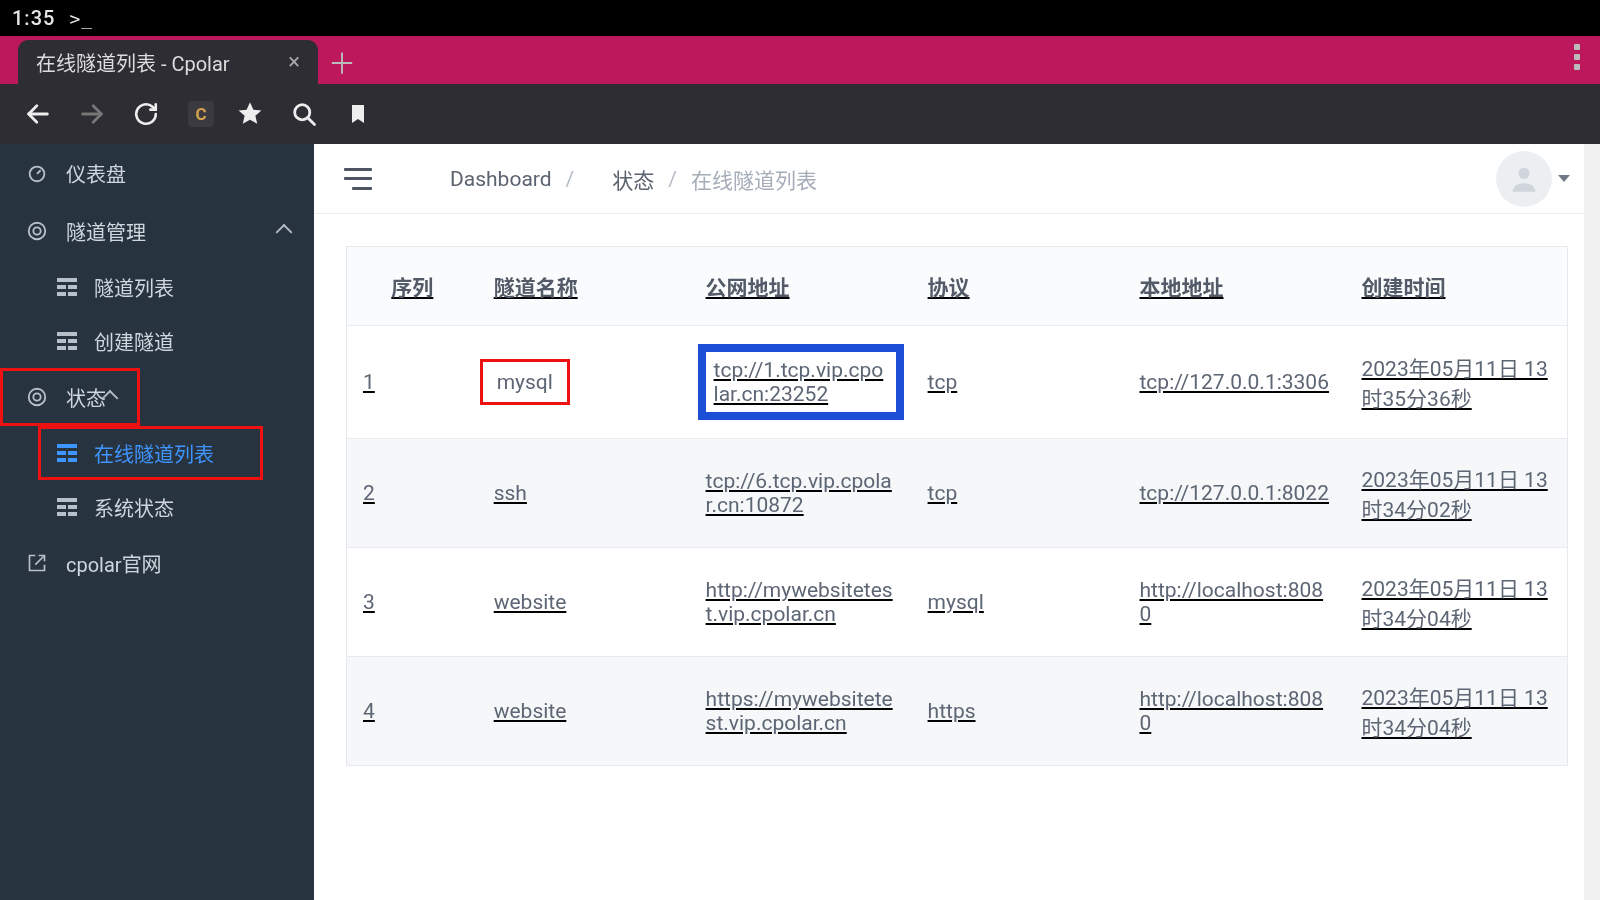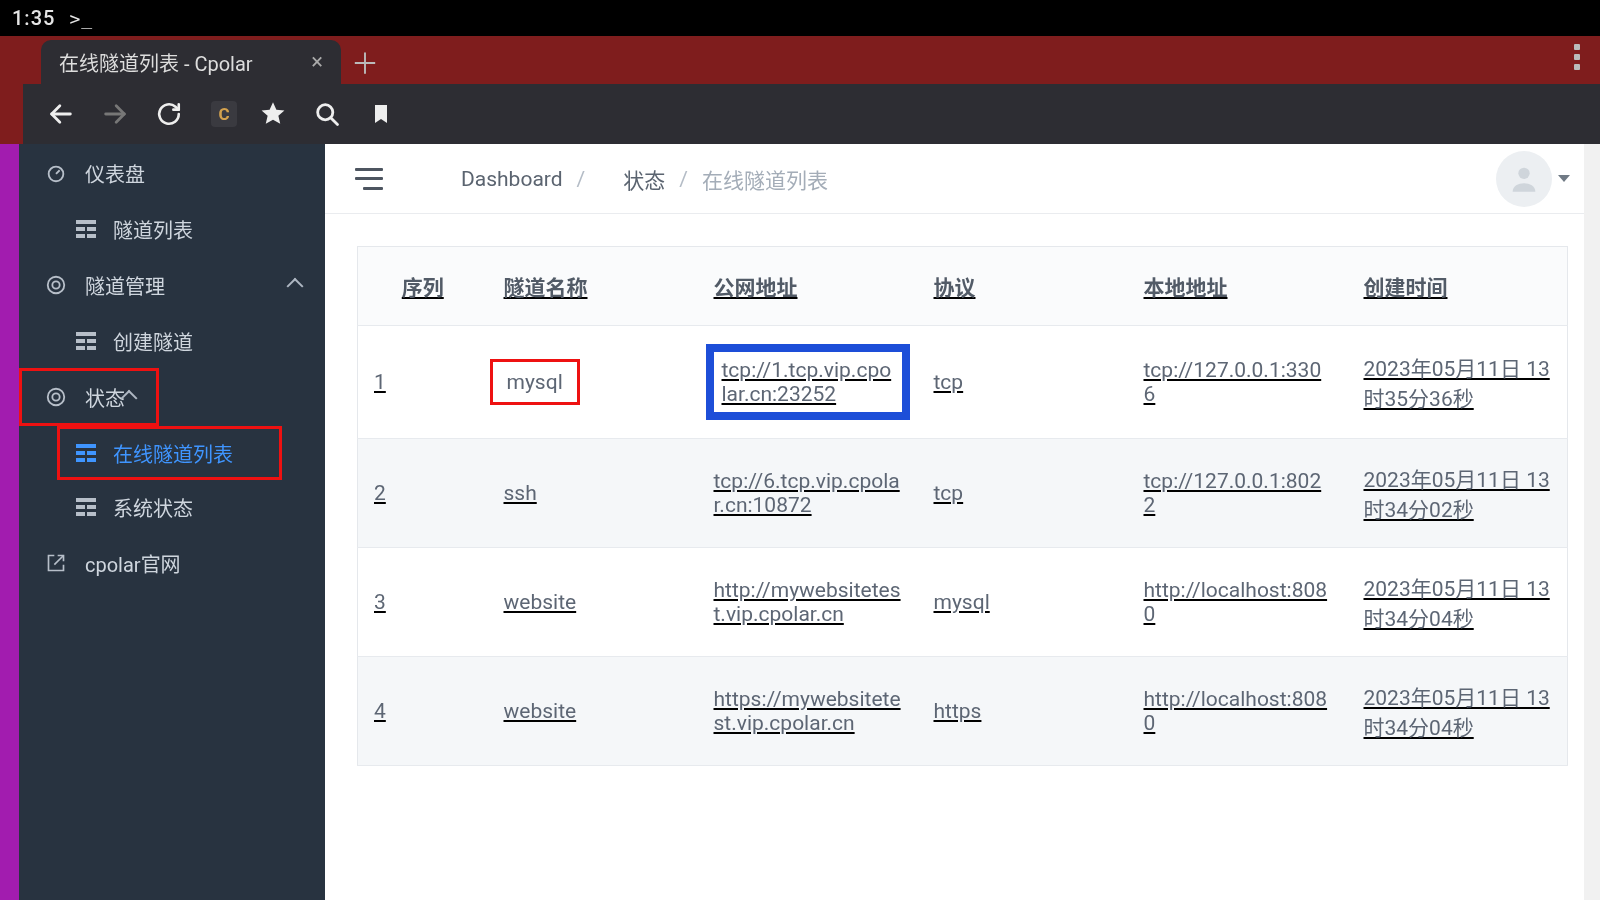--- a/index.html
+++ b/index.html
@@ -1,36 +1,36 @@
 <!DOCTYPE html>
 <html><head>
 <meta charset="utf-8">
 <style>
   * { box-sizing: border-box; margin: 0; padding: 0; }
   html, body { width: 1600px; height: 900px; font-family: -apple-system, "Segoe UI", Roboto, "Helvetica Neue", Arial, "Noto Sans CJK SC", sans-serif; overflow: hidden; background: #000; }
   
   .system-bar { height: 36px; background: #000; color: #e5e5e5; display: flex; align-items: center; padding: 0 12px; font-size: 20px; font-weight: 500; letter-spacing: 1px; }
   .system-bar .cursor { margin-left: 14px; font-family: monospace; font-size: 18px; }
   
-  .browser-chrome { background: #7f1d1d; padding-left: 23px; }
+  .browser-chrome { background: #be185d; }
   .tabstrip { height: 48px; display: flex; align-items: flex-end; padding: 0 8px 0 18px; position: relative; }
   .tab { background: #2d2d33; color: #ddd; height: 44px; border-radius: 10px 10px 0 0; padding: 0 12px 0 18px; display: flex; align-items: center; gap: 24px; font-size: 20px; min-width: 300px; }
   .tab .tab-title { flex: 1; white-space: nowrap; overflow: hidden; text-overflow: ellipsis; }
   .tab .close { color: #aaa; font-size: 22px; line-height: 1; padding: 4px 6px; cursor: pointer; }
   .newtab { width: 48px; height: 44px; display: flex; align-items: center; justify-content: center; color: #bbb; font-size: 28px; }
   .kebab { position: absolute; right: 20px; top: 8px; display: flex; flex-direction: column; gap: 4px; }
   .kebab span { width: 6px; height: 6px; background: #bbb; border-radius: 1px; }
   .addr-bar { height: 60px; background: #2d2d33; display: flex; align-items: center; padding: 0 20px; gap: 18px; color: #e0e0e0; }
   .nav-ico { width: 36px; height: 36px; display: flex; align-items: center; justify-content: center; color: #eee; }
   .nav-ico.dim { color: #777; }
   .favicon { width: 26px; height: 26px; background: #3a3a40; border-radius: 4px; display: flex; align-items: center; justify-content: center; color: #d4a24e; font-weight: bold; font-size: 17px; margin-left: 6px; }
   .url-text { flex: 1; font-size: 24px; color: #eee; letter-spacing: .3px; }
   .addr-right { display: flex; gap: 18px; align-items: center; }
   
-  .page { display: flex; height: calc(900px - 36px - 48px - 60px); background: #a21caf; position: relative; padding-left: 19px; }
+  .page { display: flex; height: calc(900px - 36px - 48px - 60px); background: #404040; position: relative; }
   
   .sidebar { width: 314px; background: #283340; color: #cfd6de; display: flex; flex-direction: column; font-size: 20px; }
   .side-item { display: flex; align-items: center; gap: 18px; padding: 0 26px; height: 58px; cursor: pointer; position: relative; }
   .side-item.sub { padding-left: 56px; height: 54px; gap: 16px; }
   .side-item .ico { width: 22px; height: 22px; display: flex; align-items: center; justify-content: center; }
   .side-item.expandable::after { content: ""; position: absolute; right: 24px; top: 50%; width: 10px; height: 10px; border-right: 2px solid #aeb7c2; border-bottom: 2px solid #aeb7c2; transform: translateY(-70%) rotate(45deg); }
   .side-item.expanded::after { transform: translateY(-40%) rotate(-135deg); }
   .side-item.selected { color: #3f95ff; }
   .side-item.selected .grid-ico rect { fill: #3f95ff; }
   .hl-red { outline: 3px solid #e11; outline-offset: -3px; }
@@ -140,40 +140,40 @@
     <div class="side-item">
       <span class="ico">
         <svg width="22" height="22" viewBox="0 0 24 24" fill="none" stroke="#b7bfc9" stroke-width="2">
             <circle cx="12" cy="13" r="8"></circle>
             <path d="M12 13l4-4"></path>
           </svg>
       </span>
       <span>仪表盘</span>
     </div>
 
+    <div class="side-item expandable expanded">
+      <span class="ico">
+        <svg width="22" height="22" viewBox="0 0 24 24" fill="none" stroke="#b7bfc9" stroke-width="2">
+            <circle cx="12" cy="12" r="9"></circle>
+            <circle cx="12" cy="12" r="4"></circle>
+          </svg>
+      </span>
+      <span>隧道管理</span>
+    </div>
     <div class="side-item sub">
       <span class="ico">
         <svg class="grid-ico" width="20" height="18" viewBox="0 0 20 18">
             <rect x="0" y="0" width="20" height="4"></rect>
             <rect x="0" y="7" width="9" height="4"></rect>
             <rect x="11" y="7" width="9" height="4"></rect>
             <rect x="0" y="14" width="9" height="4"></rect>
             <rect x="11" y="14" width="9" height="4"></rect>
           </svg>
       </span>
       <span>隧道列表</span>
-    </div>
-    <div class="side-item expandable expanded">
-      <span class="ico">
-        <svg width="22" height="22" viewBox="0 0 24 24" fill="none" stroke="#b7bfc9" stroke-width="2">
-            <circle cx="12" cy="12" r="9"></circle>
-            <circle cx="12" cy="12" r="4"></circle>
-          </svg>
-      </span>
-      <span>隧道管理</span>
     </div>
     <div class="side-item sub">
       <span class="ico">
         <svg class="grid-ico" width="20" height="18" viewBox="0 0 20 18">
             <rect x="0" y="0" width="20" height="4"></rect>
             <rect x="0" y="7" width="9" height="4"></rect>
             <rect x="11" y="7" width="9" height="4"></rect>
             <rect x="0" y="14" width="9" height="4"></rect>
             <rect x="11" y="14" width="9" height="4"></rect>
           </svg>

